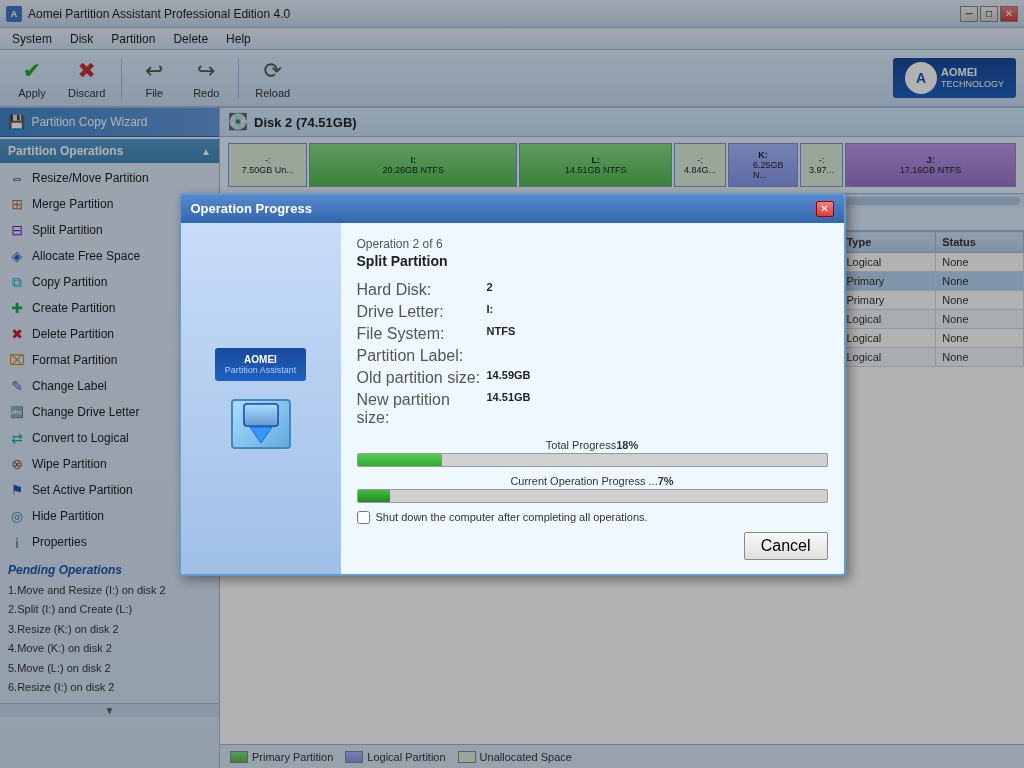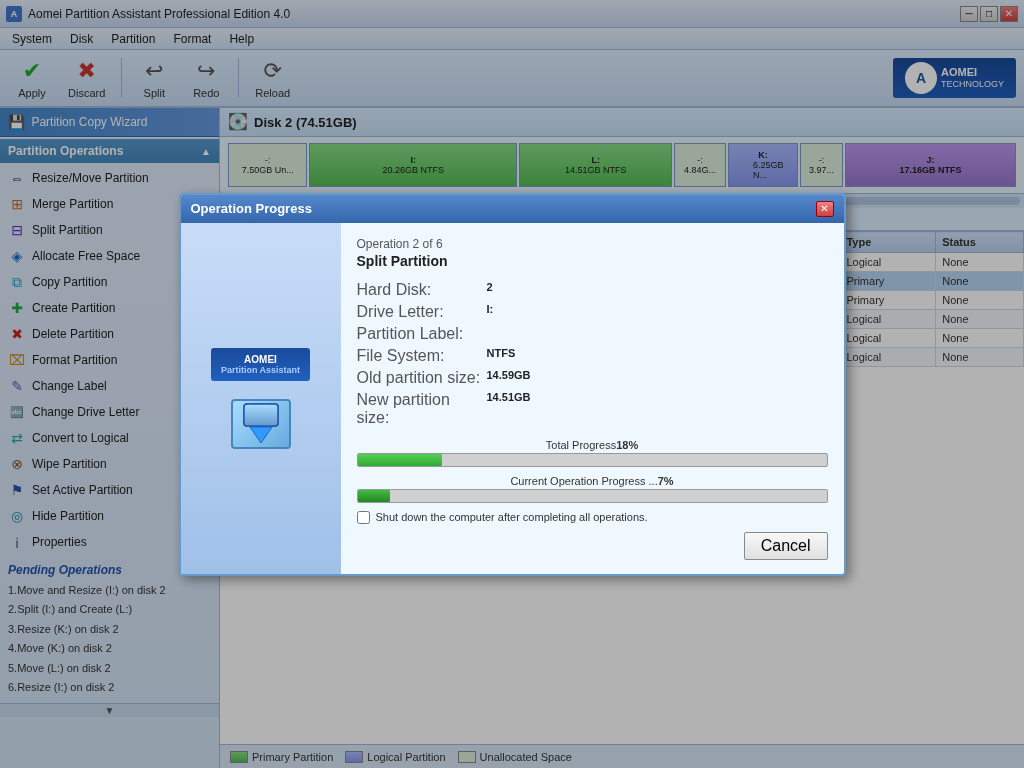--- a/index.html
+++ b/index.html
@@ -220,21 +220,21 @@
       background: linear-gradient(to bottom, #c8dcf8, #a0c0e8);
       display: flex; flex-direction: column; align-items: center;
       justify-content: center; padding: 20px 10px;
       gap: 8px;
     }
     .aomei-dialog-logo {
       background: linear-gradient(to bottom, #1a4a9a, #2060c0);
       padding: 6px 10px; border-radius: 3px; text-align: center;
     }
     .aomei-dialog-logo-text { color: white; font-size: 10px; font-weight: bold; }
-    .aomei-dialog-logo-sub { color: #aaccff; font-size: 9px; font-weight: bold; }
+    .aomei-dialog-logo-sub { color: #aaccff; font-size: 9px; }
     .dialog-partition-icon {
       width: 60px; height: 50px;
       background: linear-gradient(135deg, #aaddff, #66aadd);
       border: 2px solid #4488bb;
       border-radius: 4px;
       display: flex; align-items: center; justify-content: center;
       font-size: 30px; color: #2255aa;
       margin-top: 10px;
     }
     .dialog-right-panel { flex: 1; padding: 14px 16px; }
@@ -293,37 +293,37 @@
       <div class="tb-btn">─</div>
       <div class="tb-btn">□</div>
       <div class="tb-btn close">✕</div>
     </div>
   </div>
 
   <div class="menu-bar">
     <div class="menu-item">System</div>
     <div class="menu-item">Disk</div>
     <div class="menu-item">Partition</div>
-    <div class="menu-item">Format</div>
+    <div class="menu-item">Delete</div>
     <div class="menu-item">Help</div>
   </div>
 
   <div class="toolbar">
     <button class="toolbar-btn">
       <div class="toolbar-icon" style="color: #22aa22; font-size: 22px;">✔</div>
       <span class="toolbar-label">Apply</span>
     </button>
     <button class="toolbar-btn">
       <div class="toolbar-icon" style="color: #cc3333; font-size: 22px;">✖</div>
       <span class="toolbar-label">Discard</span>
     </button>
     <div class="toolbar-sep"></div>
     <button class="toolbar-btn">
       <div class="toolbar-icon" style="color: #555; font-size: 22px;">↩</div>
-      <span class="toolbar-label">Split</span>
+      <span class="toolbar-label">File</span>
     </button>
     <button class="toolbar-btn">
       <div class="toolbar-icon" style="color: #555; font-size: 22px;">↪</div>
       <span class="toolbar-label">Redo</span>
     </button>
     <div class="toolbar-sep"></div>
     <button class="toolbar-btn">
       <div class="toolbar-icon" style="color: #555; font-size: 22px;">⟳</div>
       <span class="toolbar-label">Reload</span>
     </button>
@@ -456,21 +456,21 @@
           <div class="disk-part part-k">
             <span style="font-size:9px; font-weight:bold;">K:</span>
             <span style="font-size:9px;padding-left:22px;">6.25GB N...</span>
           </div>
           <div class="disk-part unalloc3">
             <span style="font-size:9px;">-:</span>
             <span style="font-size:9px;">3.97...</span>
           </div>
           <div class="disk-part part-j">
             <span style="font-size:9px; font-weight:bold;">J:</span>
-            <span style="font-size:9px;font-weight:bold;">17.16GB NTFS</span>
+            <span style="font-size:9px;">17.16GB NTFS</span>
           </div>
         </div>
       </div>
 
       <div class="disk-scrollbar">
         <div class="scroll-track">
           <div class="scroll-thumb"></div>
         </div>
       </div>
 
@@ -613,26 +613,26 @@
 
           <div class="dialog-detail-row">
             <span class="dialog-detail-label">Hard Disk:</span>
             <span class="dialog-detail-value">2</span>
           </div>
           <div class="dialog-detail-row">
             <span class="dialog-detail-label">Drive Letter:</span>
             <span class="dialog-detail-value">I:</span>
           </div>
           <div class="dialog-detail-row">
+            <span class="dialog-detail-label">File System:</span>
+            <span class="dialog-detail-value">NTFS</span>
+          </div>
+          <div class="dialog-detail-row">
             <span class="dialog-detail-label">Partition Label:</span>
             <span class="dialog-detail-value"></span>
-          </div>
-          <div class="dialog-detail-row">
-            <span class="dialog-detail-label">File System:</span>
-            <span class="dialog-detail-value">NTFS</span>
           </div>
           <div class="dialog-detail-row">
             <span class="dialog-detail-label">Old partition size:</span>
             <span class="dialog-detail-value">14.59GB</span>
           </div>
           <div class="dialog-detail-row">
             <span class="dialog-detail-label">New partition size:</span>
             <span class="dialog-detail-value">14.51GB</span>
           </div>
 

